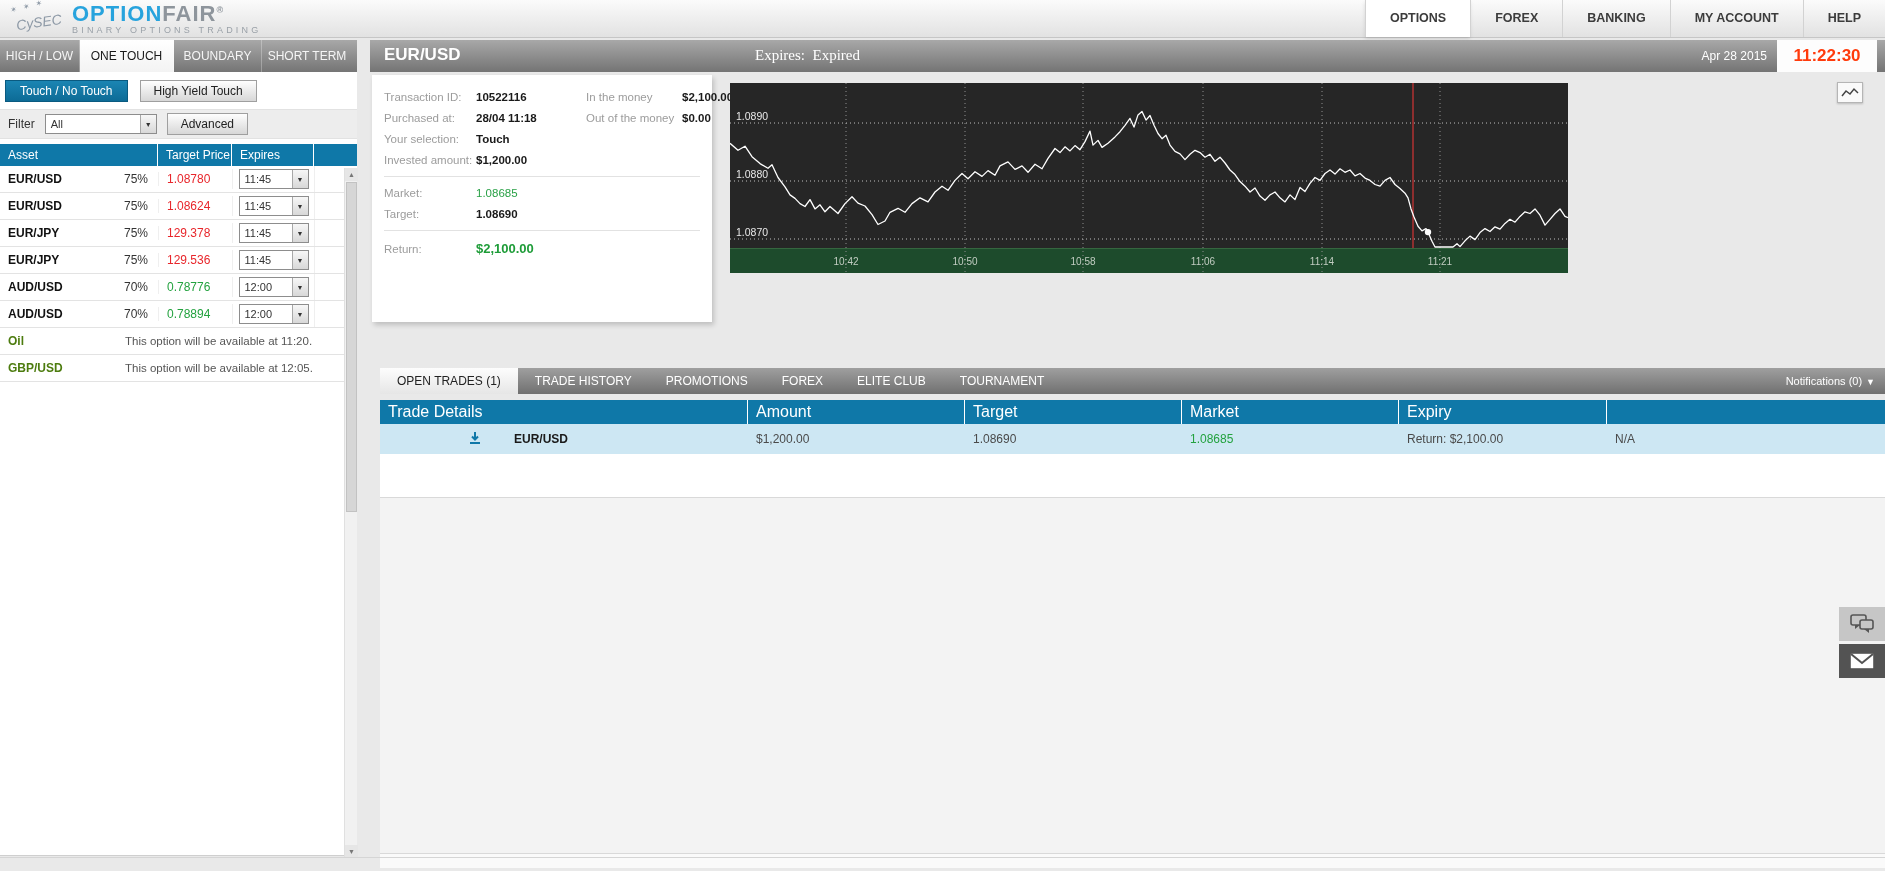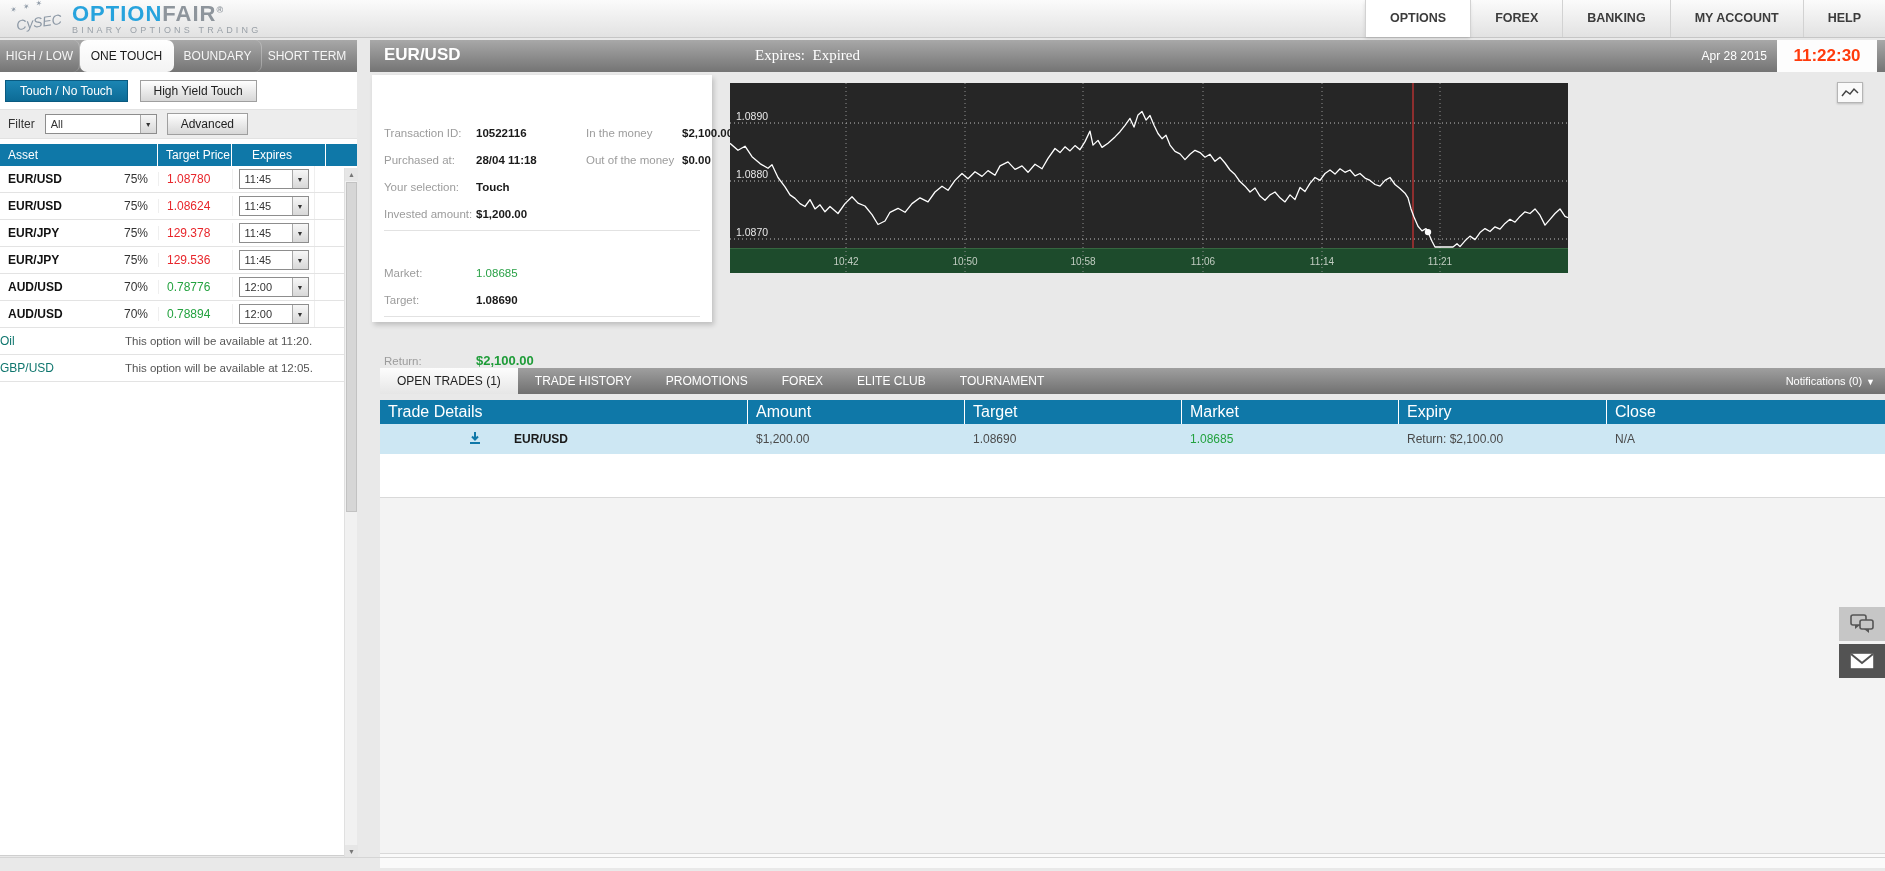--- a/index.html
+++ b/index.html
@@ -24,63 +24,63 @@
   .logo-secondary { color:#8e959c; }
   .logo-reg { font-size:9px; color:#8e959c; vertical-align:super; font-weight:bold; }
   .logo-tag { font-size:9px; color:#9aa1a8; letter-spacing:3.2px; margin-top:1px; }
   .topnav { display:flex; height:100%; }
   .topnav-item { padding:0 24px; line-height:37px; font-size:12.5px; font-weight:bold; color:#3c3c3c;
     border-left:1px solid #d2d2d2; cursor:pointer; white-space:nowrap; }
   .topnav-item.active { background:#fff; box-shadow:0 2px 4px rgba(0,0,0,.12); }
   
   .sidebar { position:absolute; left:0; top:40px; width:357px; }
   .side-tabs { display:flex; height:32px; background:linear-gradient(#a8a8a8,#757575); }
-  .stab { color:#f5f5f5; font-size:12px; line-height:32px; text-align:center; cursor:pointer; border-right:1px solid rgba(255,255,255,.28);border-radius:7px; }
+  .stab { color:#f5f5f5; font-size:12px; line-height:32px; text-align:center; cursor:pointer; border-right:1px solid rgba(255,255,255,.28); }
   .stab1{width:80px;} .stab2{width:94px;} .stab3{width:88px;} .stab4{width:90px; border-right:none;}
   .stab.active { background:linear-gradient(#ffffff,#f3f3f3); color:#1a1a1a; }
   .side-body { background:#fff; height:784px; border-bottom:1px solid #cfcfcf; position:relative; }
   .subtabs { display:flex; gap:12px; padding:8px 0 7px 5px; background:#fff; }
   .btn-blue { background:linear-gradient(#1b85b3,#0d6b96); border:1px solid #0a5a80; color:#fff; font-size:12px; padding:3px 14px; cursor:pointer; }
   .btn-gray { background:linear-gradient(#fefefe,#d7d7d7); border:1px solid #9f9f9f; color:#222; font-size:12px; padding:3px 13px; cursor:pointer; }
   .filter-row { display:flex; align-items:center; gap:10px; background:#ededed; border-top:1px solid #e2e2e2; border-bottom:1px solid #e2e2e2; padding:5px 8px; height:30px; }
   .filter-label { font-size:12px; color:#333; }
   .combo { background:#fff; border:1px solid #8d8d8d; height:20px; display:flex; align-items:center; justify-content:space-between; font-size:11px; color:#333; cursor:pointer; }
   .combo-val { padding-left:5px; }
   .combo-btn { width:16px; height:100%; background:linear-gradient(#f7f7f7,#d8d8d8); border-left:1px solid #a8a8a8; font-size:7px; color:#333; display:flex; align-items:center; justify-content:center; }
   .filter-combo { width:112px; }
   .atable { margin-top:5px; }
   .ahead { display:flex; background:#0f78a8; height:22px; align-items:flex-start; color:#fff; font-size:12px; }
   .ahead > div { border-right:1px solid #fff; height:100%; line-height:22px; padding-left:8px; }
-  .hc1{width:158px;} .hc2{width:74px;} .hc3{width:82px;margin-left:12px;} .hc4{flex:1; border-right:none !important;}
+  .hc1{width:158px;} .hc2{width:74px;} .hc3{width:82px;} .hc4{flex:1; border-right:none !important;}
   .arow { display:flex; height:27px; align-items:center; border-bottom:1px solid #e3e3e3; font-size:12px; cursor:pointer; }
   .c-asset { width:158px; display:flex; justify-content:space-between; padding:0 10px 0 8px; }
   .aname { font-weight:bold; color:#111; }
   .apay { color:#333; }
   .c-target { width:74px; padding-left:8px; border-left:1px solid #efefef; }
   .c-exp { width:82px; border-left:1px solid #efefef; display:flex; justify-content:center; }
   .c-x { flex:1; border-left:1px solid #efefef; height:100%; }
   .exp-combo { width:70px; }
   .t-down { color:#e8262b; }
   .t-up { color:#23a23f; }
   .nrow { display:flex; height:27px; align-items:center; border-bottom:1px solid #e3e3e3; }
-  .nname { width:125px; padding-left:0; font-weight:normal; font-size:12px; color:#0f766e; }
+  .nname { width:125px; padding-left:8px; font-weight:bold; font-size:12px; color:#4d7c0f; }
   .nmsg { font-size:11.5px; color:#555; }
   .sscroll { position:absolute; right:0; top:96px; width:13px; height:690px; background:#f1f1f1; border-left:1px solid #e0e0e0; }
   .sarrow { width:13px; height:13px; background:#e6e6e6; color:#777; font-size:7px; text-align:center; line-height:13px; cursor:pointer; }
   .sarrow.down { position:absolute; bottom:0; }
   .sthumb { position:absolute; top:14px; left:1px; width:11px; height:330px; background:#d6d6d6; border:1px solid #c2c2c2; cursor:grab; }
   
   .main { position:absolute; left:370px; top:40px; right:0; }
   .main-header { height:32px; background:linear-gradient(#a8a8a8,#747474); position:relative; }
   .mh-symbol { position:absolute; left:14px; top:5px; font-size:17px; font-weight:bold; color:#fff; }
   .mh-expires { position:absolute; left:385px; top:7px; font-family:"Liberation Serif", serif; font-size:15px; color:#fff; }
   .mh-date { position:absolute; right:118px; top:9px; font-size:12px; color:#fff; }
   .mh-clock { position:absolute; right:8px; top:0; width:100px; height:32px; background:#fdfdfd; color:#ff3b0c; font-size:17px; font-weight:bold; text-align:center; line-height:32px; }
   .trade-panel { position:absolute; left:2px; top:35px; width:340px; height:247px; background:#fff; box-shadow:2px 3px 5px rgba(0,0,0,.18); padding:16px 12px 0 12px; font-size:11.5px; }
-  .tp-grid { display:grid; grid-template-columns:92px 110px 96px 1fr; row-gap:15px; align-items:baseline;margin-top:36px; }
+  .tp-grid { display:grid; grid-template-columns:92px 110px 96px 1fr; row-gap:9px; align-items:baseline; }
   .tp-label { color:#9c9c9c; }
   .tp-val { color:#1a1a1a; font-weight:bold; }
   .tp-sep { border-top:1px solid #e2e2e2; margin:10px 0; }
   .tp-return-val { color:#1e9c38; font-weight:bold; font-size:13px; }
   .val-green { color:#2aa147; font-weight:normal; }
   .chart-wrap { position:absolute; left:360px; top:43px; width:838px; height:190px; background:#262626; }
   .vgrid { stroke:#8f8f8f; stroke-width:1; stroke-dasharray:1 3; }
   .hgrid { stroke:#c0c0c0; stroke-width:1; stroke-dasharray:1 3; }
   .series { fill:none; stroke:#ffffff; stroke-width:1.3; stroke-linejoin:round; }
   .ylab { fill:#e8e8e8; font-size:10.5px; font-family:"Liberation Sans", sans-serif; }
@@ -361,21 +361,20 @@
       <div class="btab">TOURNAMENT</div>
       <div class="notif"><span>Notifications (0)</span><span class="notif-chev">▼</span></div>
     </div>
     <div class="ttable">
       <div class="thead">
         <div class="tc1">Trade Details</div>
         <div class="tc2">Amount</div>
         <div class="tc3">Target</div>
         <div class="tc4">Market</div>
         <div class="tc5">Expiry</div>
-        <div class="tc6">Close</div>
       </div>
       <div class="trow">
         <div class="tc1 td-details">
           <span>
             <svg width="14" height="14" viewBox="0 0 14 14">
                 <path d="M7 1v7M4 5.5l3 3 3-3" stroke="#0f78a8" stroke-width="2" fill="none"></path>
                 <rect x="2" y="11" width="10" height="2" fill="#0f78a8"></rect>
               </svg>
           </span>
           <span class="td-asset">EUR/USD</span>

